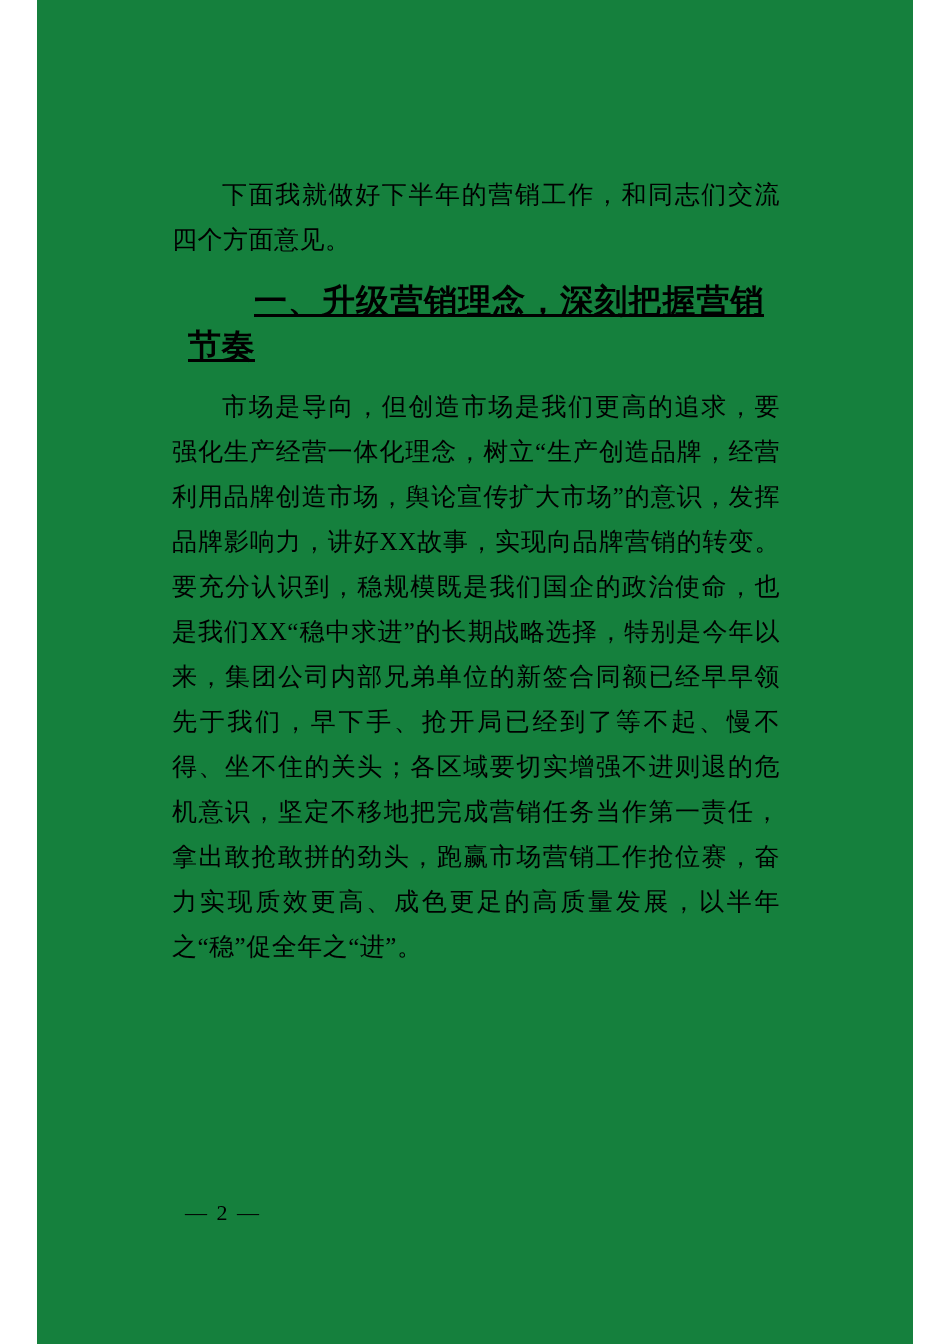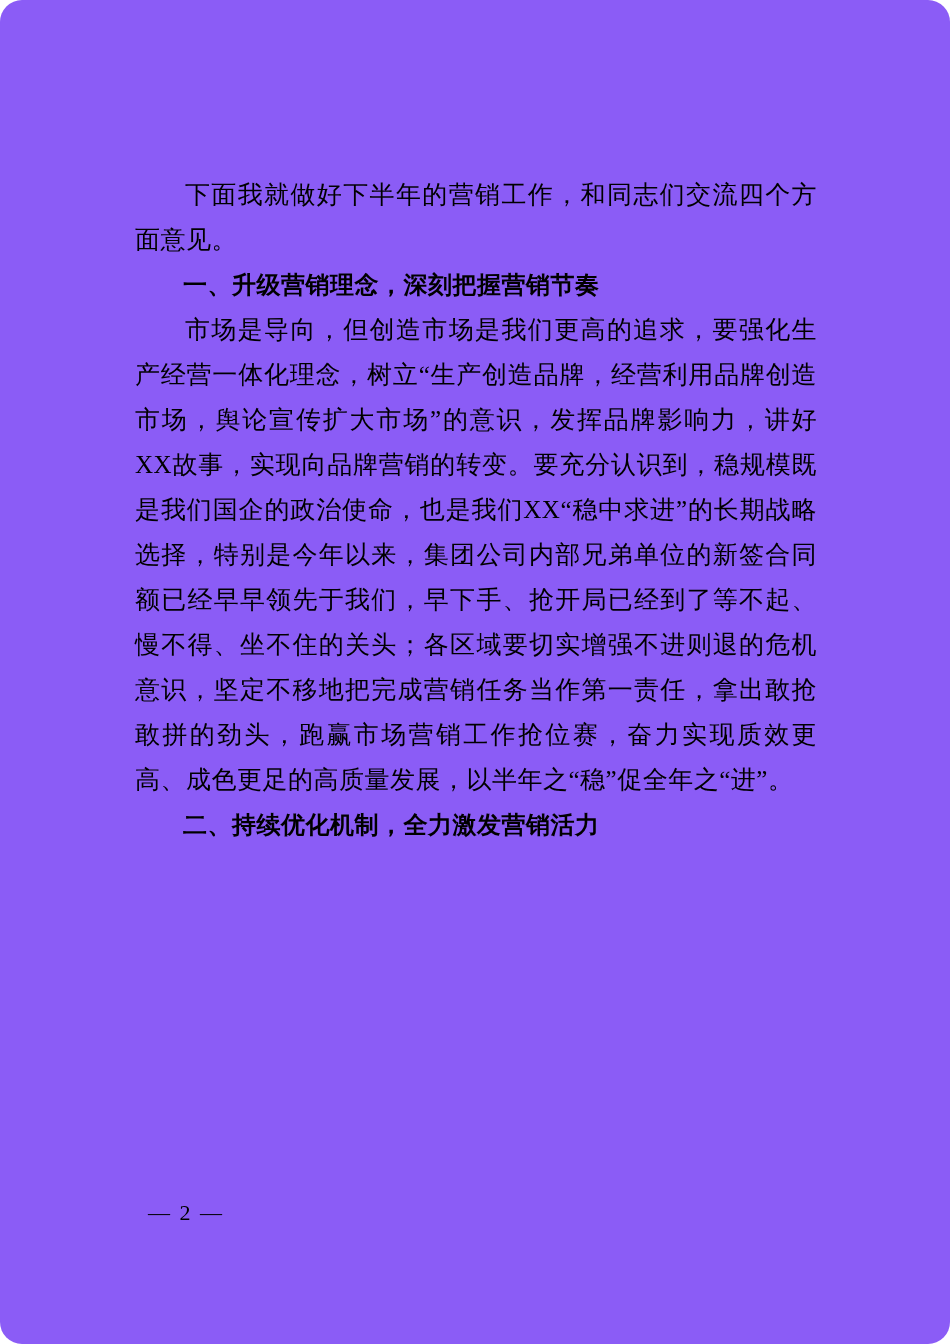--- a/index.html
+++ b/index.html
@@ -3,68 +3,67 @@
 <meta charset="utf-8">
 <style>
   * { box-sizing: border-box; }
   html, body {
     margin: 0;
     padding: 0;
     background: #ffffff;
   }
   .page {
     position: relative;
-    width: 950px;
+    width: 876px;
     height: 1344px;
     margin: 0 auto;
-    background: #8b5cf6;
+    background: #15803d;
     overflow: hidden;
     font-family: "Liberation Serif", serif;
     color: #000000;
-    border-radius: 22px;
   }
   .content {
     position: absolute;
     left: 135px;
     right: 133px;
     top: 172px;
     text-align: justify;
     text-justify: inter-ideograph;
   }
   .body-para {
     margin: 0;
     font-size: 25px;
     line-height: 45px;
     text-indent: 2em;
     letter-spacing: 0.5px;
     font-weight: normal;
   }
   .section-heading {
-    margin: 0;
-    font-size: 24px;
+    margin: 16px;
+    font-size: 33px;
     line-height: 45px;
     text-indent: 2em;
     letter-spacing: 0.5px;
     font-weight: bold;
     font-family: "Liberation Sans", sans-serif;
+    text-decoration: underline;
   }
   .page-number {
     position: absolute;
     left: 148px;
     bottom: 118px;
     font-size: 22px;
     letter-spacing: 2px;
     font-family: "Liberation Serif", serif;
     color: #000000;
   }
 </style>
 </head>
 <body>
 
 <div class="page">
   <div class="content">
     <p class="body-para">下面我就做好下半年的营销工作，和同志们交流四个方面意见。</p>
     <h2 class="section-heading">一、升级营销理念，深刻把握营销节奏</h2>
     <p class="body-para">市场是导向，但创造市场是我们更高的追求，要强化生产经营一体化理念，树立“生产创造品牌，经营利用品牌创造市场，舆论宣传扩大市场”的意识，发挥品牌影响力，讲好XX故事，实现向品牌营销的转变。要充分认识到，稳规模既是我们国企的政治使命，也是我们XX“稳中求进”的长期战略选择，特别是今年以来，集团公司内部兄弟单位的新签合同额已经早早领先于我们，早下手、抢开局已经到了等不起、慢不得、坐不住的关头；各区域要切实增强不进则退的危机意识，坚定不移地把完成营销任务当作第一责任，拿出敢抢敢拼的劲头，跑赢市场营销工作抢位赛，奋力实现质效更高、成色更足的高质量发展，以半年之“稳”促全年之“进”。</p>
-    <h2 class="section-heading">二、持续优化机制，全力激发营销活力</h2>
   </div>
   <div class="page-number">— 2 —</div>
 </div>
 
 </body></html>

